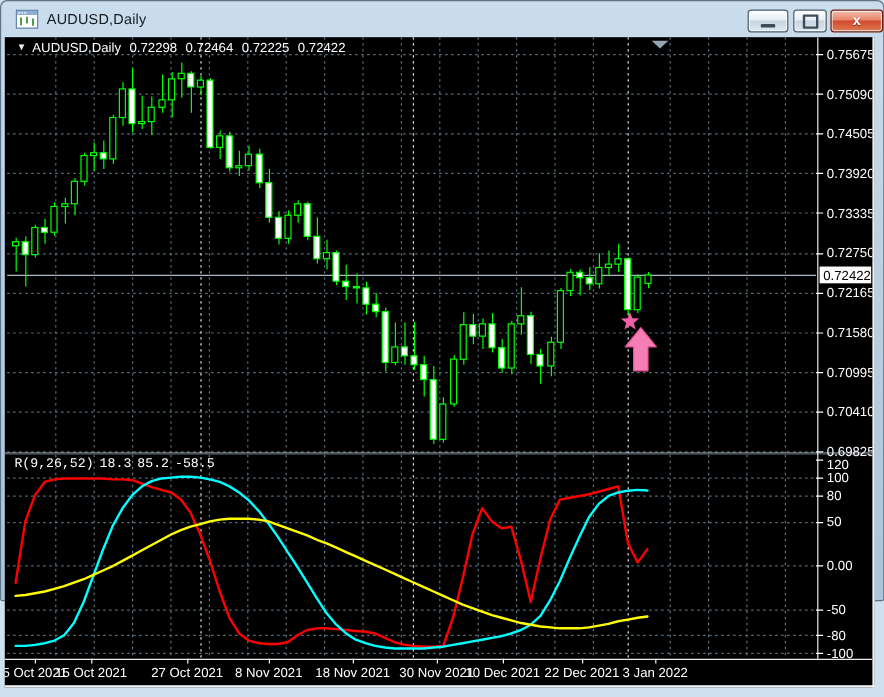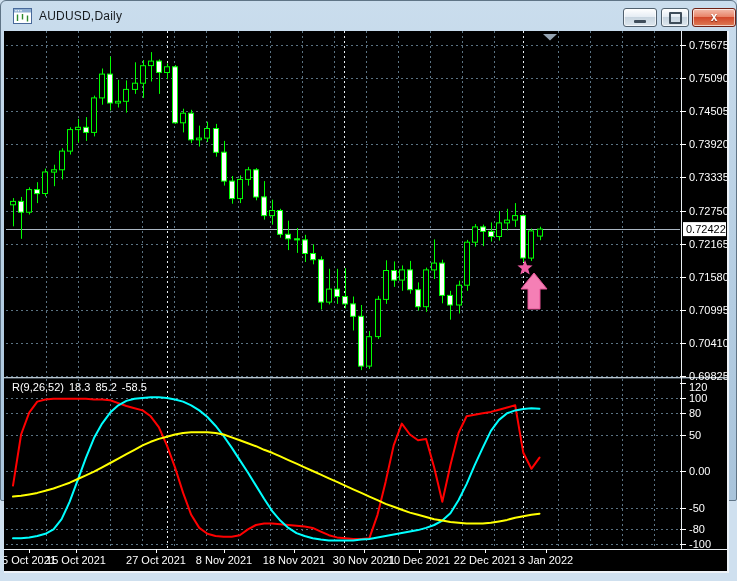--- a/index.html
+++ b/index.html
@@ -22,21 +22,21 @@
   .glyph-min{width:12px;height:3px;background:#3f4d5a;margin-top:7px;border-radius:1px;}
   .glyph-restore{width:9px;height:8px;border:2px solid #3f4d5a;background:transparent;border-radius:1px;}
   .glyph-close{color:#fff;font-size:12px;font-weight:bold;line-height:17px;text-shadow:0 1px 1px #7c2a16;}
   .client{position:absolute;left:3px;top:30px;width:723px;height:540px;background:#000;
     border-right:2px solid #edf2f7;border-bottom:2px solid #edf2f7;}
   #chart-svg{position:absolute;left:0;top:0;}
   .overlay{position:absolute;color:#fff;font-size:11px;white-space:nowrap;}
   #info-line{left:10px;top:3px;}
   #info-line .tri{display:inline-block;font-size:8px;vertical-align:1px;margin-right:5px;color:#e8eef2;}
   #info-line span.v{margin-left:7px;}
-  #ind-label{left:8px;top:350px;}
+  #ind-label{left:8px;top:350px;font-family:Liberation Mono, monospace;}
   #ind-label span.v{margin-left:5px;}
 </style>
 </head>
 <body>
 
 <div class="window">
   <div class="titlebar">
     <svg class="title-icon" viewBox="0 0 19 16">
       <rect x="0.5" y="0.5" width="18" height="15" fill="#ffffff" stroke="#48699a"></rect>
       <rect x="1" y="1" width="17" height="3.5" fill="#8fafd2"></rect>
@@ -341,17 +341,20 @@
           <text x="542" y="533" fill="#ffffff" font-size="11" text-anchor="middle">3 Jan 2022</text>
         </g>
         <g>
           <polygon points="539,3 553,3 546,9.5" fill="#95a4b2"></polygon>
         </g>
         <g>
           <polygon points="521.0,229.0 523.0,234.2 528.6,234.5 524.2,238.1 525.7,243.5 521.0,240.4 516.3,243.5 517.8,238.1 513.4,234.5 519.0,234.2" fill="#f05fa5"></polygon>
           <polygon points="530,242 543,258 536,258 536,278 524,278 524,258 517,258" fill="#f57fb5" stroke="#e75396" stroke-width="1" stroke-linejoin="round"></polygon>
         </g>
       </svg>
+    <div class="overlay" id="info-line">
+      <span class="tri">▼</span><span>AUDUSD,Daily</span><span class="v">0.72298</span><span class="v">0.72464</span><span class="v">0.72225</span><span class="v">0.72422</span>
+    </div>
     <div class="overlay" id="ind-label">
       <span>R(9,26,52)</span><span class="v">18.3</span><span class="v">85.2</span><span class="v">-58.5</span>
     </div>
   </div>
 </div>
 
 </body></html>

